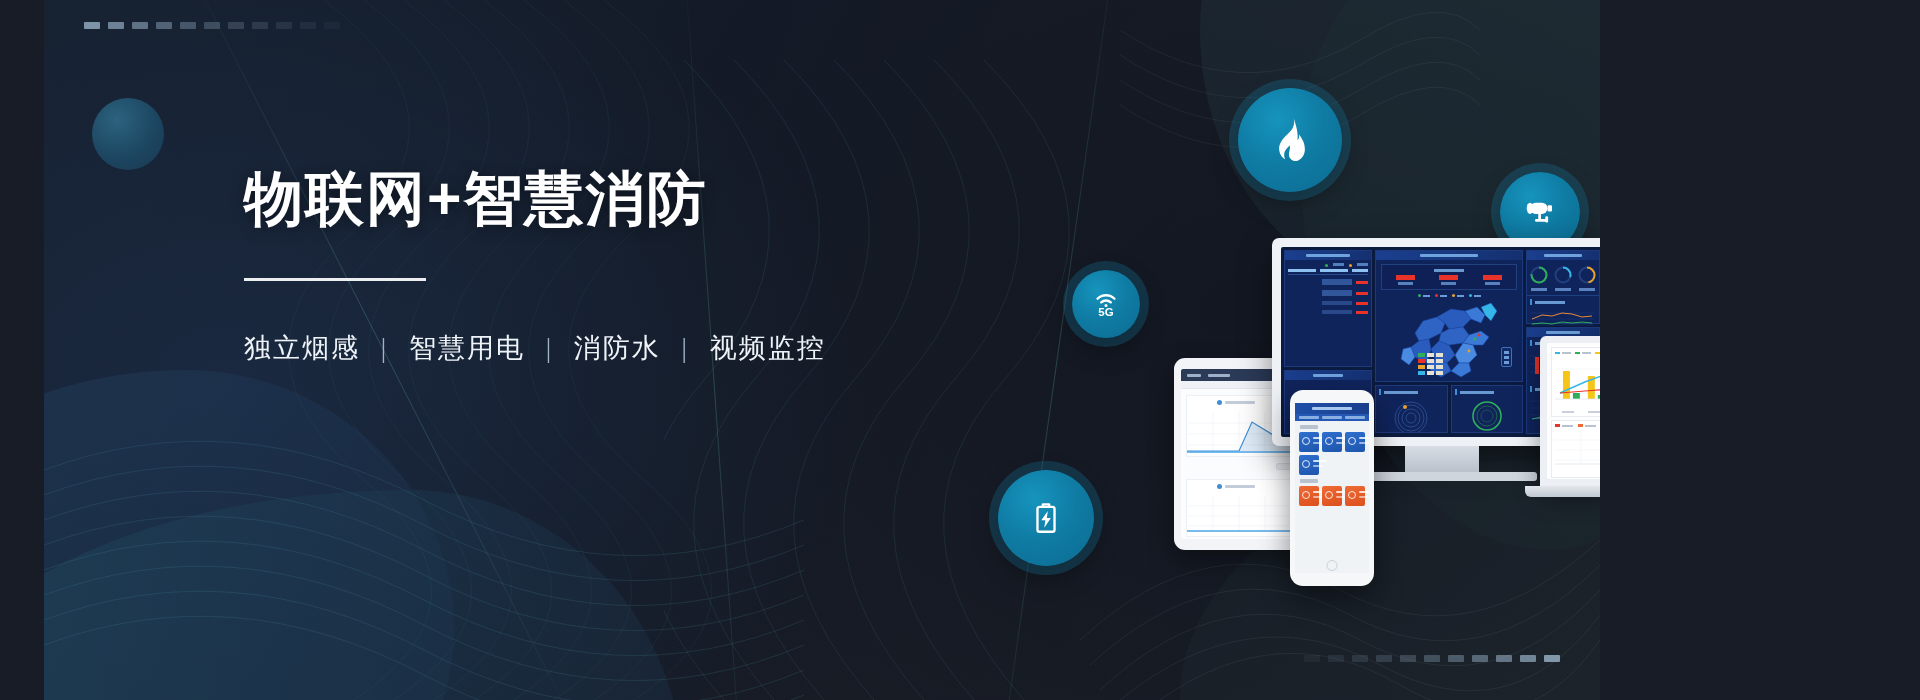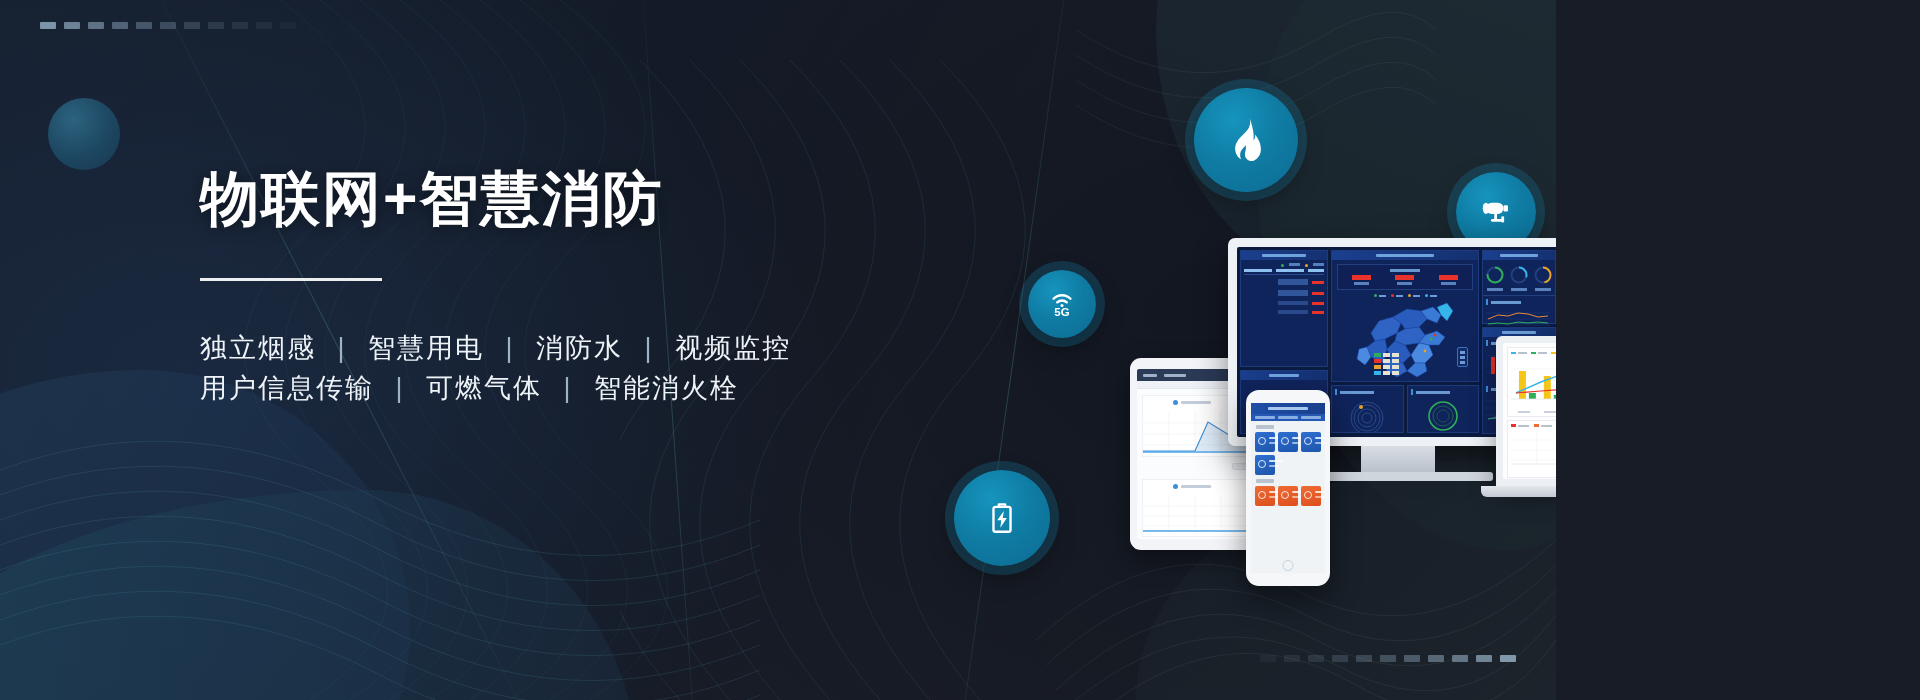--- a/index.html
+++ b/index.html
@@ -10,20 +10,21 @@
   }
 
   #banner {
     position:relative;
     width:1556px; height:700px;
     overflow:hidden;
     background:
       radial-gradient(ellipse 900px 700px at 12% 55%, #1a2940 0%, #16203300 70%),
       radial-gradient(ellipse 1100px 900px at 78% 45%, #121722 0%, #10141c00 72%),
       linear-gradient(115deg,#16202f 0%, #141b28 38%, #191d26 62%, #1c1f25 100%);
+    margin-left: 44px;
   }
 
   
   .bg-layer { position:absolute; inset:0; pointer-events:none; }
 
   .blob { position:absolute; }
 
   .blob-bl-1 {
     left:-230px; bottom:-190px; width:640px; height:520px;
     background:linear-gradient(120deg,#23405e 0%, #1d3350 60%, #1b2c43 100%);
@@ -97,21 +98,21 @@
   }
   .subhead {
     margin-top:22px;
     font-size:37px; color:#e9eef4; font-weight:normal;
     letter-spacing:5px; white-space:nowrap;
   }
   .rule {
     margin-top:46px;
     width:182px; height:3px; background:#ffffff; opacity:.92;
   }
-  .features { margin-top:48px; }
+  .features { margin-top:48px;font-family:Liberation Serif, serif; }
   .feat-line {
     font-size:27px; color:#eef3f8; letter-spacing:2px;
     line-height:1.48; white-space:nowrap;
   }
   .feat-line .sep { color:#9fb3c6; margin:0 12px; font-weight:300; }
 
   
   .badge {
     position:absolute;
     border-radius:50%;
@@ -319,27 +320,20 @@
 
     <div class="features">
       <div class="feat-line">
         <span>独立烟感</span>
         <span class="sep">|</span>
         <span>智慧用电</span>
         <span class="sep">|</span>
         <span>消防水</span>
         <span class="sep">|</span>
         <span>视频监控</span>
-      </div>
-      <div class="feat-line">
-        <span>用户信息传输</span>
-        <span class="sep">|</span>
-        <span>可燃气体</span>
-        <span class="sep">|</span>
-        <span>智能消火栓</span>
       </div>
     </div>
   </div>
 
   <div class="badge badge-flame">
     <svg width="50" height="50" viewBox="0 0 32 32">
       <path fill="#ffffff" d="M18.4 2c.9 4.1-.6 6.7-2.6 8.9-2 2.2-4.5 4-6 7.1-1.7 3.5-.5 8.1 3 10.3-.9-2.3-.7-4.3.5-6 .7-1 1.7-1.8 2.5-2.9.4 1.6 0 2.9-.3 4.2-.4 1.6-.3 3.2 1 4.6 1.3 1.4 3 1.6 4.5 1 2.6-1 4.3-3.6 4.5-6.6.3-4-1.5-7.3-3.7-10.2.2 1.6-.1 2.8-1 3.7.6-4.9-.9-9.4-2.4-14.1z"></path>
     </svg>
   </div>
 

